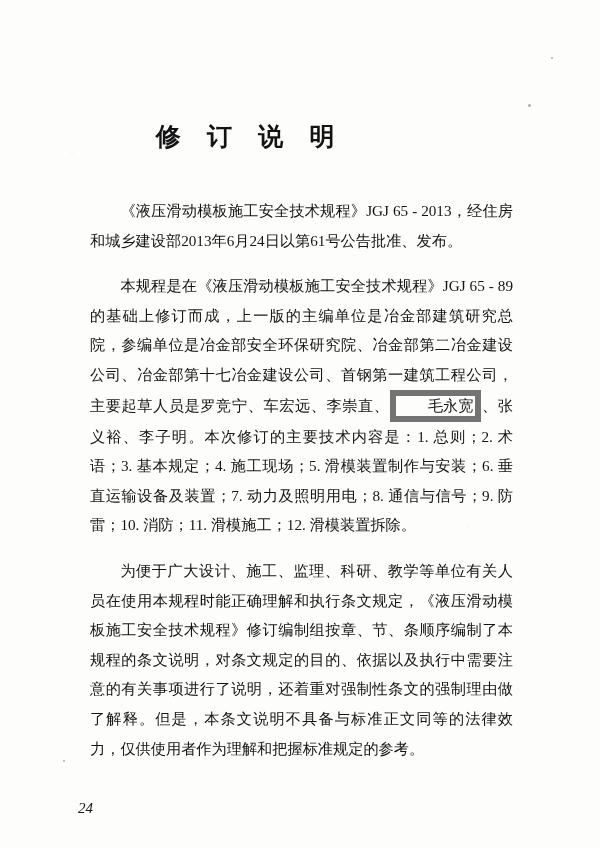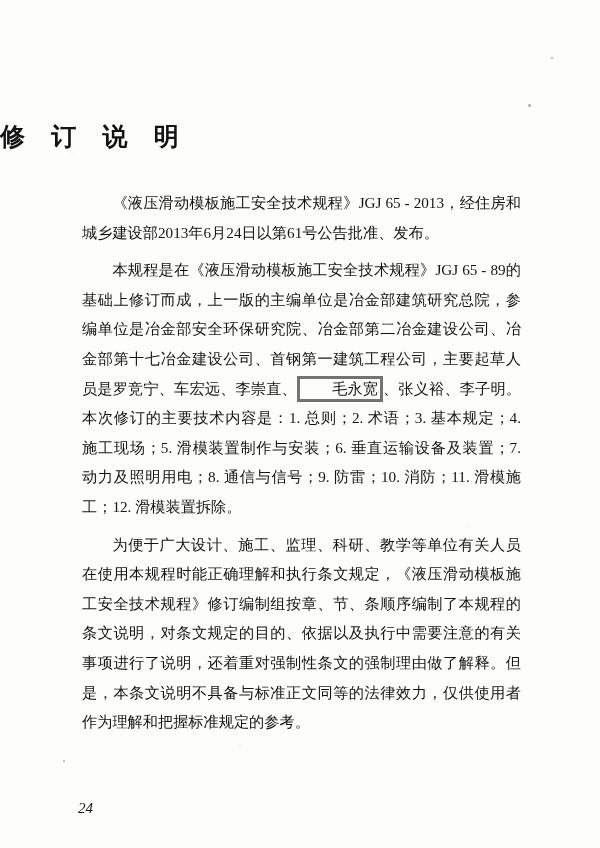--- a/index.html
+++ b/index.html
@@ -36,46 +36,46 @@
   }
   .speck {
     position: absolute;
     background: #6b6b6b;
     border-radius: 50%;
     opacity: 0.55;
   }
   .title {
     position: absolute;
     top: 120px;
-    left: 0;
+    left: 8px;
     width: 484px;
-    text-align: left;
+    text-align: center;
     font-size: 25px;
     letter-spacing: 10px;
     font-weight: bold;
     color: #131313;
     font-family: "Liberation Serif", "DejaVu Serif", serif;
   }
   .body-text {
     position: absolute;
     top: 180px;
     left: 74px;
     width: 455px;
     font-size: 15.2px;
     line-height: 29.6px;
     color: #141414;
     text-align: justify;
     text-justify: inter-ideograph;
   }
   .body-text p {
-    margin: 8px;
+    margin: 16px;
     text-indent: 2em;
   }
   .boxed {
-    border: 3px solid #737373;
+    border: 6px solid #737373;
     padding: 0 2px;
     display: inline-block;
     line-height: 20px;
   }
   .page-number {
     position: absolute;
     left: 78px;
     top: 792px;
     font-size: 15px;
     font-style: italic;

